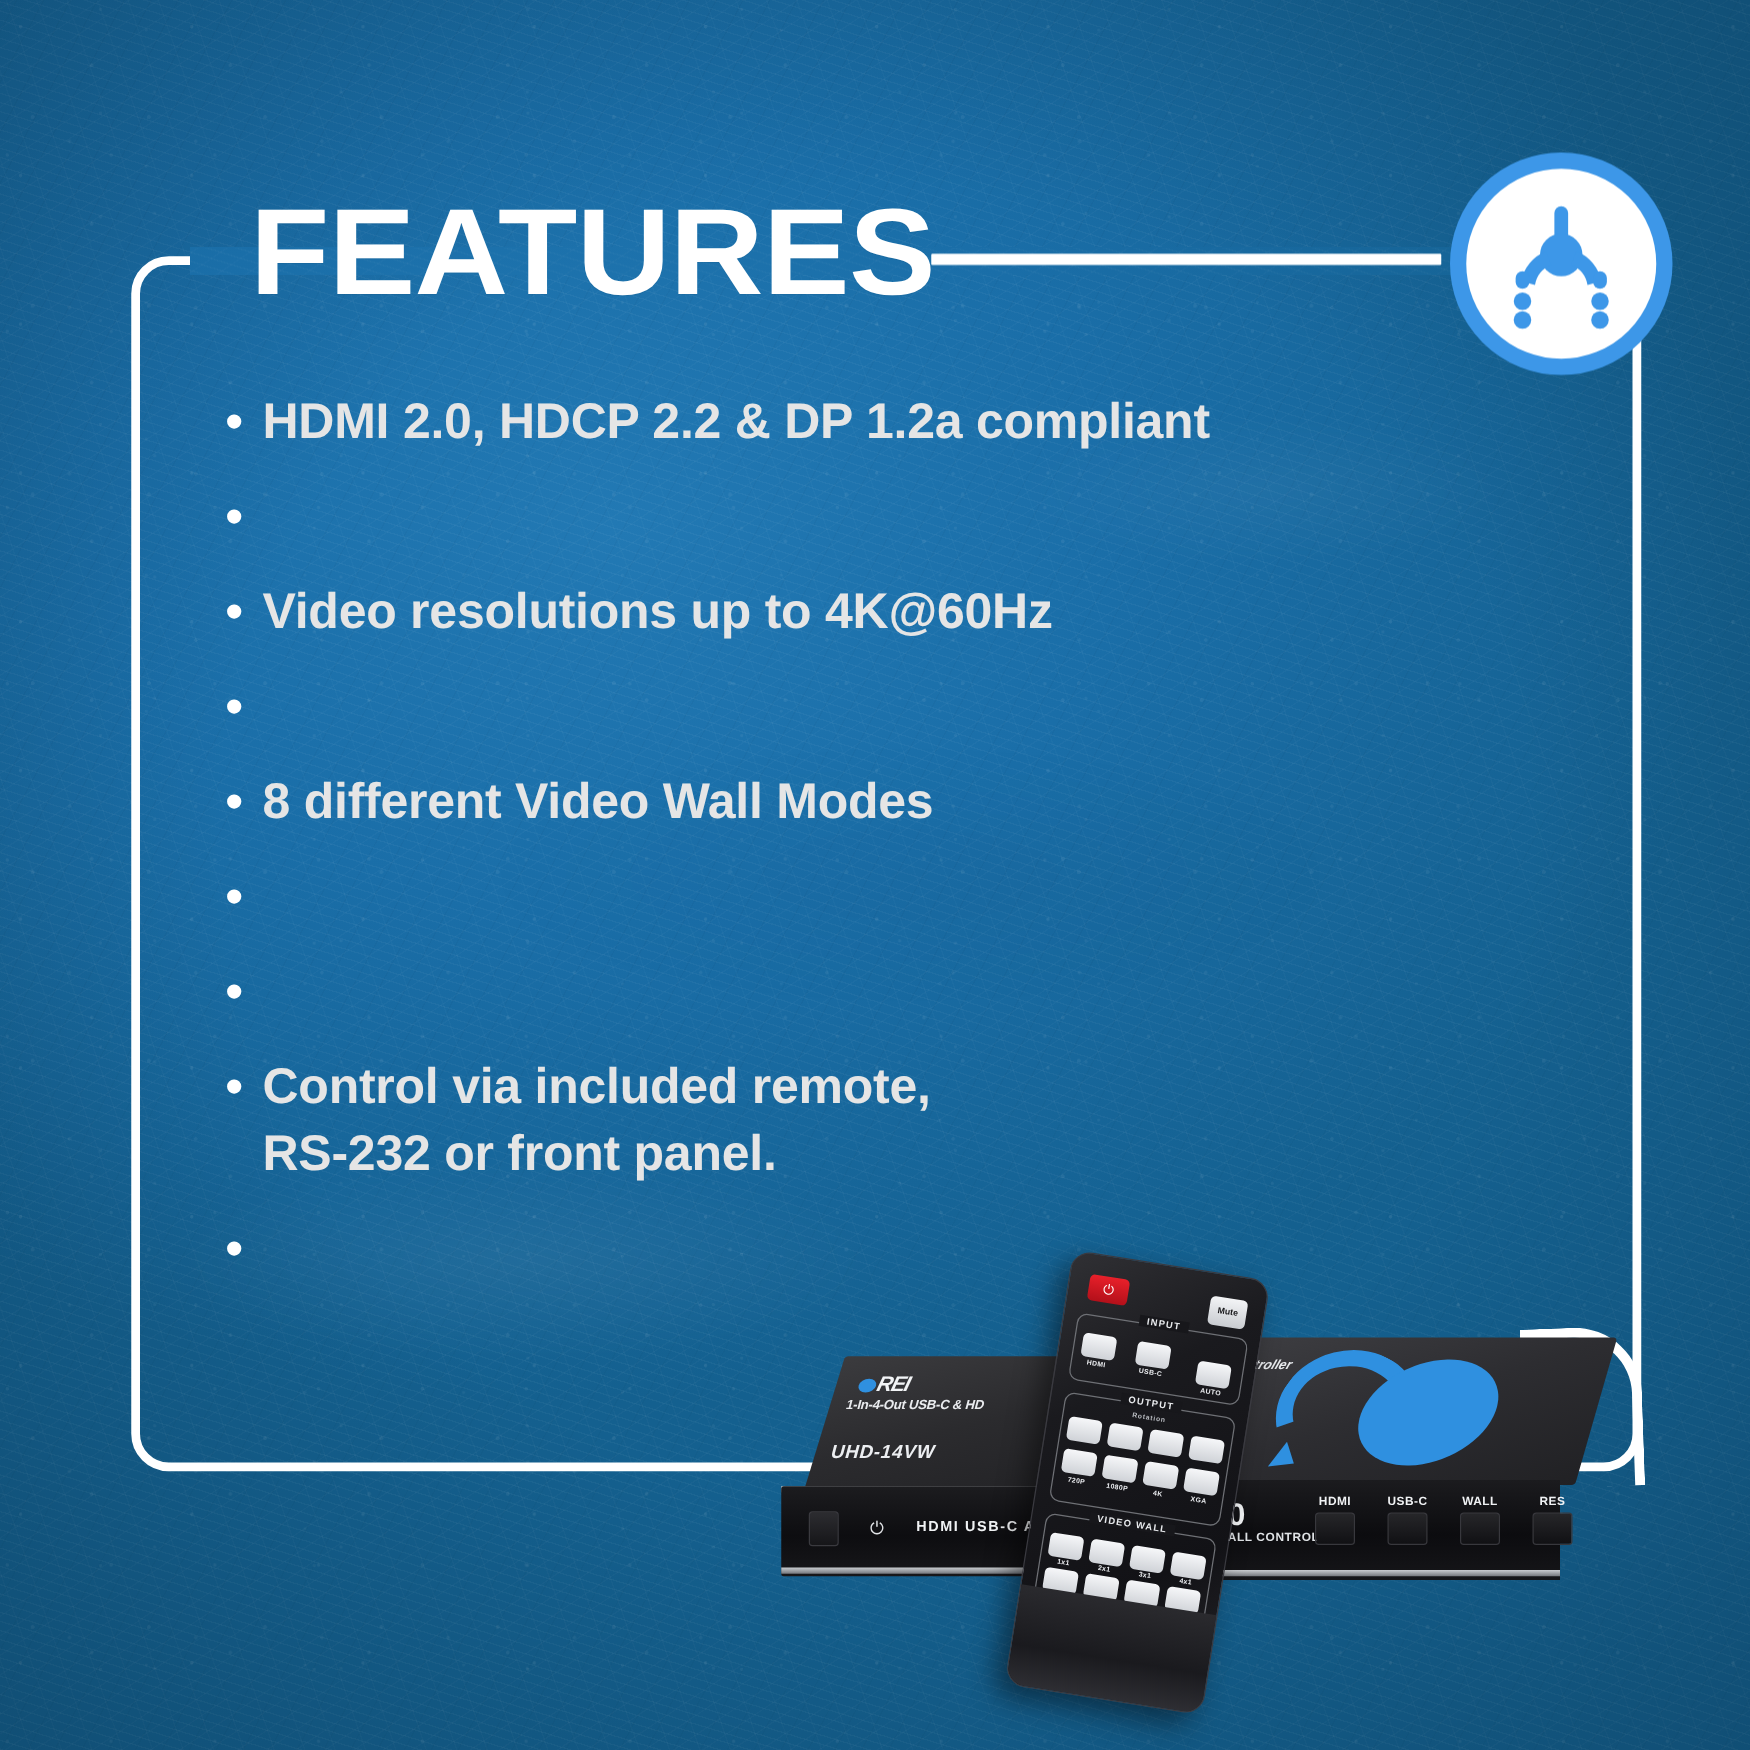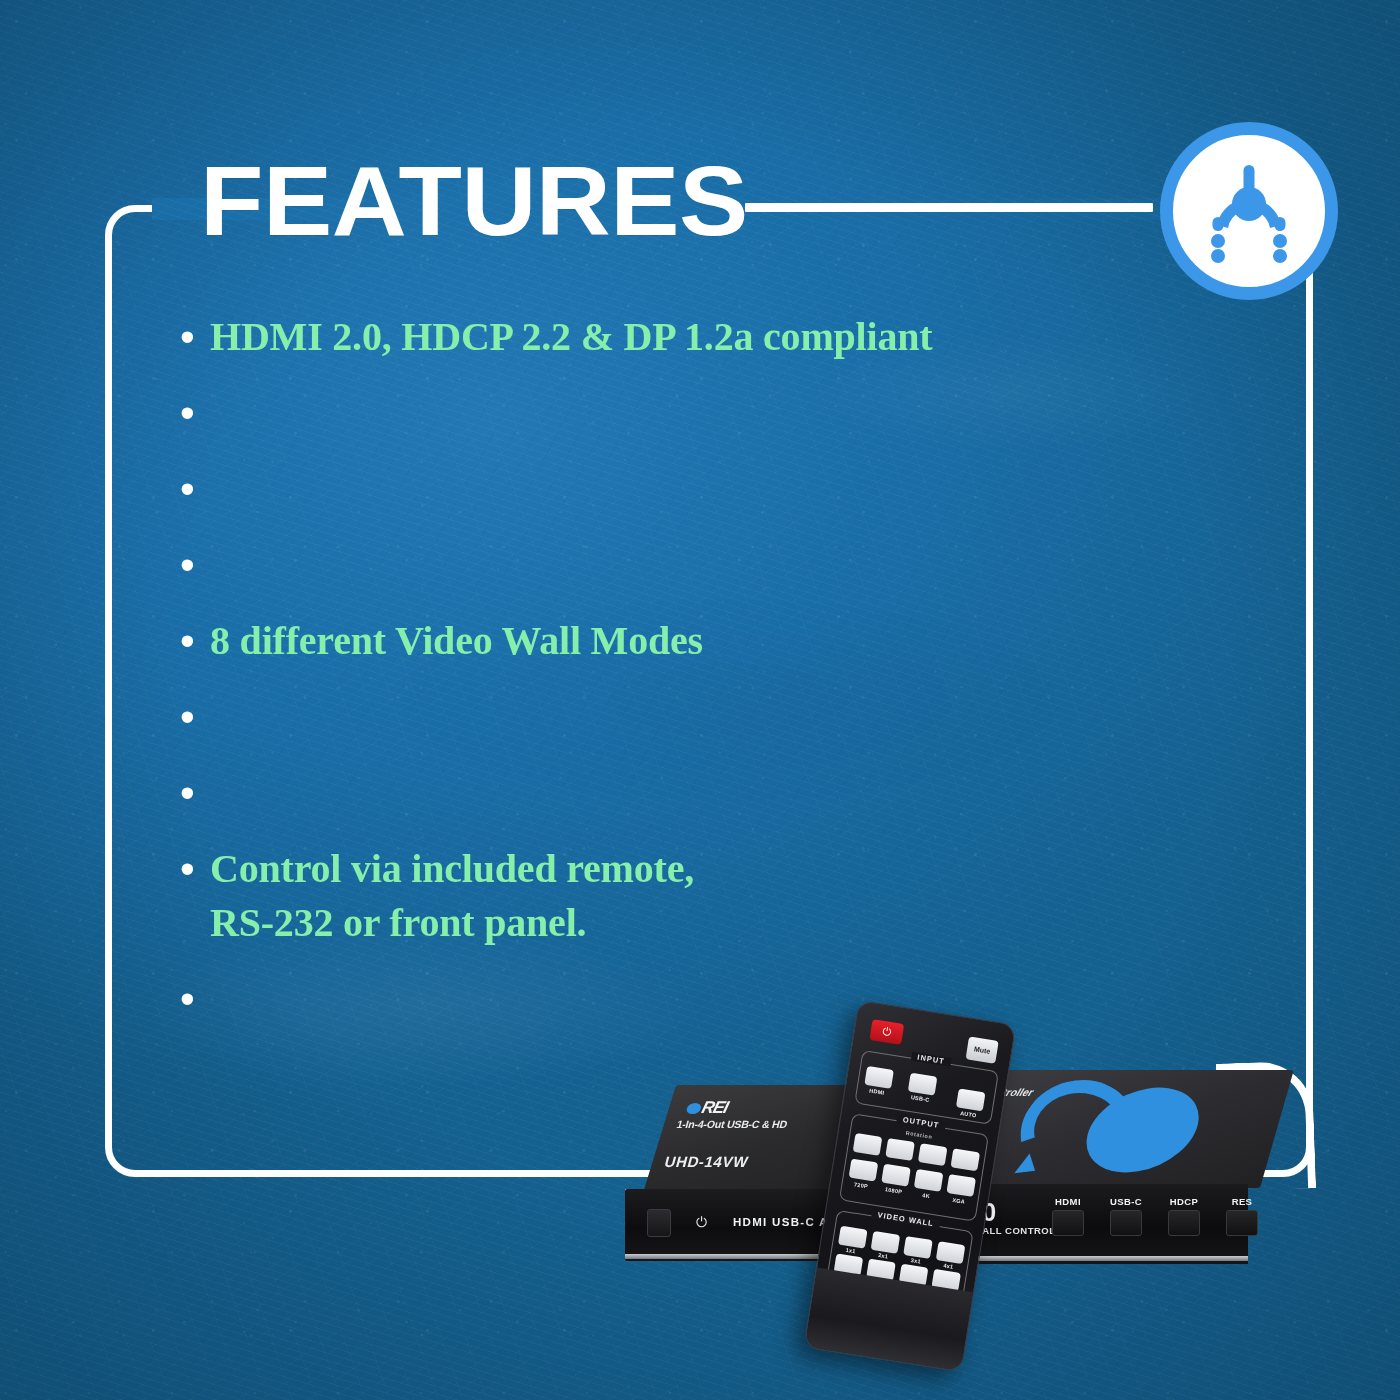--- a/index.html
+++ b/index.html
@@ -141,24 +141,23 @@
     font-size:42px;
     line-height:54px;
     width:30px;
     color:#ffffff;
     text-align:left;
   }
   .feature-text {
     font-size:40px;
     font-weight:700;
     line-height:54px;
-    color:#86efac;
+    color:#e5e5e5;
     letter-spacing:-0.2px;
     white-space:pre-line;
-    font-family:Liberation Serif, serif;
   }
 
   
   .product-photo {
     position:absolute;
     left:600px; top:1000px;
     width:740px; height:400px;
   }
 
   
@@ -465,20 +464,21 @@
   <div class="feature-list">
     <div class="feature-item">
       <span class="feature-bullet">•</span>
       <span class="feature-text">HDMI 2.0, HDCP 2.2 &amp; DP 1.2a compliant</span>
     </div>
     <div class="feature-item">
       <span class="feature-bullet">•</span>
     </div>
     <div class="feature-item">
       <span class="feature-bullet">•</span>
+      <span class="feature-text">Video resolutions up to 4K@60Hz</span>
     </div>
     <div class="feature-item">
       <span class="feature-bullet">•</span>
     </div>
     <div class="feature-item">
       <span class="feature-bullet">•</span>
       <span class="feature-text">8 different Video Wall Modes</span>
     </div>
     <div class="feature-item">
       <span class="feature-bullet">•</span>
@@ -517,21 +517,21 @@
       <div class="btn-row">
         <div class="pbtn">
           <div class="cap">HDMI</div>
           <div class="key"></div>
         </div>
         <div class="pbtn">
           <div class="cap">USB-C</div>
           <div class="key"></div>
         </div>
         <div class="pbtn">
-          <div class="cap">HDCP</div>
+          <div class="cap">WALL</div>
           <div class="key"></div>
         </div>
         <div class="pbtn">
           <div class="cap">RES</div>
           <div class="key"></div>
         </div>
       </div>
     </div>
 
     <div class="unit-left">

